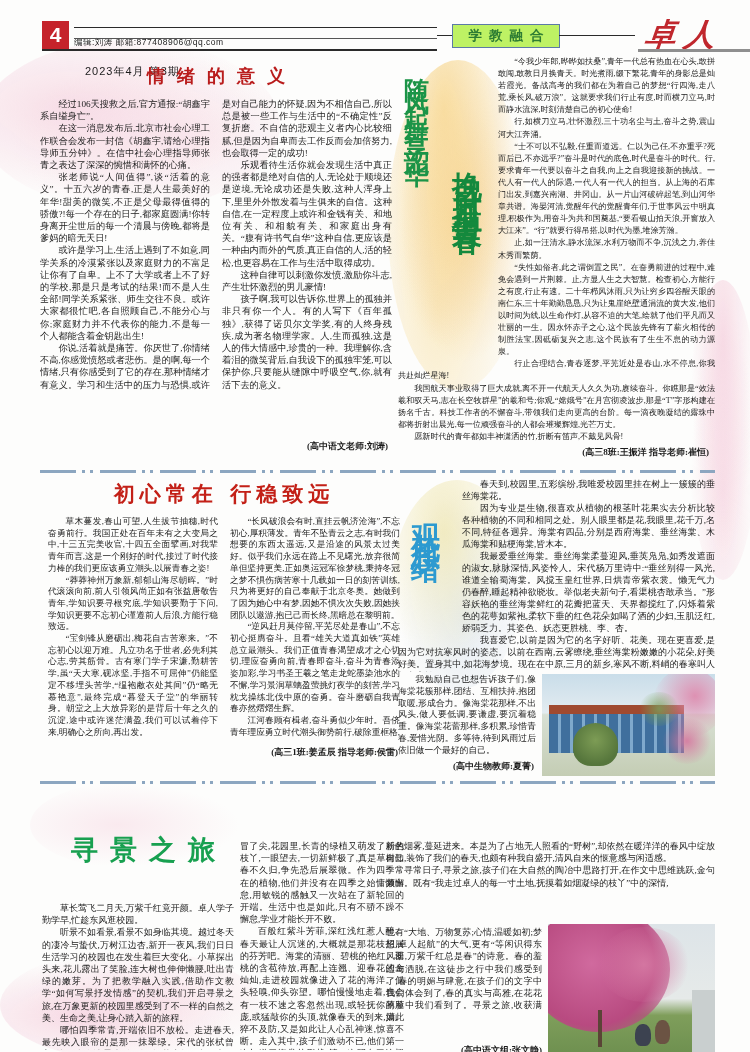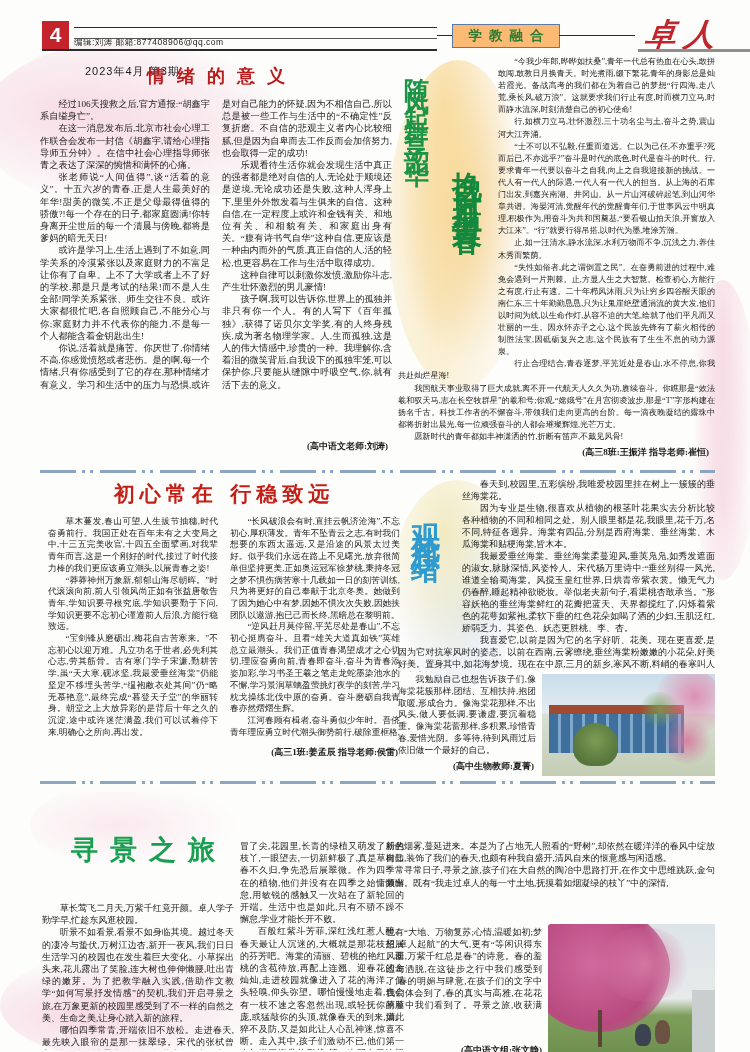--- a/index.html
+++ b/index.html
@@ -7,21 +7,21 @@
         font-family:"Liberation Serif","DejaVu Serif",serif;color:#1c1c1c;}
   
   .wm{position:absolute;pointer-events:none;border-radius:50%;}
   
   .pagenum{position:absolute;left:42px;top:21px;width:27px;height:28px;background:#c5232b;color:#fff;
            font-family:"Liberation Sans",sans-serif;font-weight:bold;font-size:21px;line-height:28px;text-align:center;}
   .issue-block{position:absolute;left:74px;top:23px;width:362px;height:26px;font-family:"Liberation Sans",sans-serif;}
   .issue-line{position:absolute;left:11px;top:1px;font-size:11px;letter-spacing:1px;margin-top:40px;}
   .editor-line{position:absolute;left:0;top:14px;font-size:8.5px;letter-spacing:.5px;}
   .hrule{position:absolute;background:#2a2a2a;}
-  .sec-box{position:absolute;left:452px;top:24px;width:106px;height:22px;background:#fdba74;border:1px solid #5c7aa6;
+  .sec-box{position:absolute;left:452px;top:24px;width:106px;height:22px;background:#bef264;border:1px solid #5c7aa6;
            display:flex;align-items:center;justify-content:center;}
   .sec-box span{font-family:"Liberation Sans",sans-serif;font-weight:bold;font-size:13.5px;color:#2e7d33;letter-spacing:7px;text-indent:7px;}
   .masthead{position:absolute;left:645px;top:14px;width:100px;font-family:"DejaVu Serif",serif;font-style:italic;
             font-weight:bold;font-size:31px;color:#c0272d;letter-spacing:8px;transform:skewX(-6deg);}
   .mast-rule{position:absolute;left:638px;top:49px;width:112px;height:3px;background:#8f8f8f;}
   
   .para{margin:0;text-indent:2em;text-align:justify;}
   .para.cont{text-indent:0;}
   .byline{position:absolute;font-weight:bold;font-size:9px;text-align:right;}
   .art{position:absolute;}
@@ -145,21 +145,21 @@
     <div class="byline">(高三8班:王振洋  指导老师:崔恒)</div>
   </div>
 
   <div class="dashline" style="top:470px;"></div>
 
   <div id="art3" class="art">
     <div class="title">初心常在  行稳致远</div>
     <div class="body">
         <p class="para">草木蔓发,春山可望,人生拔节抽穗,时代奋勇前行。我国正处在百年未有之大变局之中,十三五完美收官,十四五全面擘画,对我辈青年而言,这是一个刚好的时代,接过了时代接力棒的我们更应该勇立潮头,以展青春之姿!</p>
         <p class="para">“莽莽神州万象新,郁郁山海尽朝晖。”时代滚滚向前,前人引领风尚正如有张益唐敬告青年,学知识要寻根究底,学知识要勤于下问,学知识更要不忘初心谨遵前人后浪,方能行稳致远。</p>
-        <p class="para">“宝剑锋从磨砺出,梅花自古苦寒来。”不忘初心以迎万难。凡立功名于世者,必先利其心志,劳其筋骨。古有寒门学子宋濂,勤耕苦学,虽“天大寒,砚冰坚,我最爱垂丝海棠”仍能坚定不移埋头苦学,“缊袍敝衣处其间”仍“略无慕艳意”,最终完成“暮登天子堂”的华丽转身。朝堂之上大放异彩的是背后十年之久的沉淀,途中或许迷茫满盈,我们可以试着停下来,明确心之所向,再出发。</p>
+        <p class="para">“宝剑锋从磨砺出,梅花自古苦寒来。”不忘初心以迎万难。凡立功名于世者,必先利其心志,劳其筋骨。古有寒门学子宋濂,勤耕苦学,虽“天大寒,砚冰坚,手指不可屈伸”仍能坚定不移埋头苦学,“缊袍敝衣处其间”仍“略无慕艳意”,最终完成“暮登天子堂”的华丽转身。朝堂之上大放异彩的是背后十年之久的沉淀,途中或许迷茫满盈,我们可以试着停下来,明确心之所向,再出发。</p>
         <p class="para">“长风破浪会有时,直挂云帆济沧海”,不忘初心,厚积薄发。青年不坠青云之志,有时我们想要的东西太遥远,又是沿途的风景太过美好。似乎我们永远在路上不见曙光,放弃很简单但坚持更美,正如奥运冠军徐梦桃,秉持冬冠之梦不惧伤病苦寒十几载如一日的刻苦训练,只为将更好的自己奉献于北京冬奥。她做到了因为她心中有梦,因她不惧次次失败,因她挟团队以遨游,抱已己而长终,黑暗总在黎明前。</p>
         <p class="para">“逆风赶月莫停留,平芜尽处是春山”,不忘初心挺膺奋斗。且看“雄关大道真如铁”英雄总立最潮头。我们正值青春渴望成才之心切切,理应奋勇向前,青春即奋斗,奋斗为青春添姿加彩,学习书圣王羲之笔走龙蛇墨染池水的不懈,学习景润草螭盈萤挑灯夜学的刻苦,学习枕戈操练北伐中原的奋勇。奋斗磨砺自我青春亦然熠熠生辉。</p>
         <p class="para">江河春顾有楫者,奋斗勇似少年时。吾侪青年理应勇立时代潮头御势前行,破除重框格,除层层缠缚,披肝沥胆,沉潜刚毅,在奋翅鼓翼中快摇直上,不忘初心,牢记使命,看花枝春满,天心月圆!</p>
       </div>
     <div class="byline">(高三1班:姜孟辰  指导老师:侯雷)</div>
   </div>
 
   <div id="art4" class="art">
     <div class="top">
       <div class="sp4"></div>

